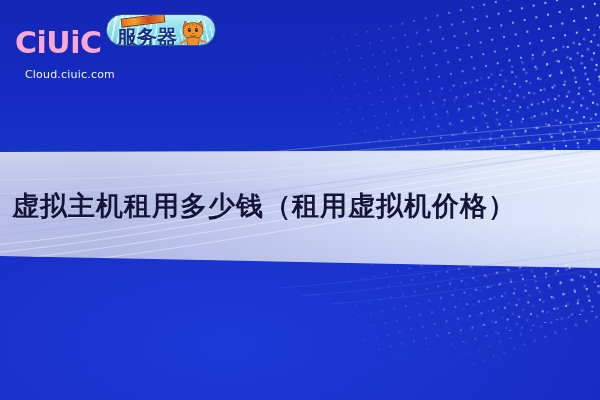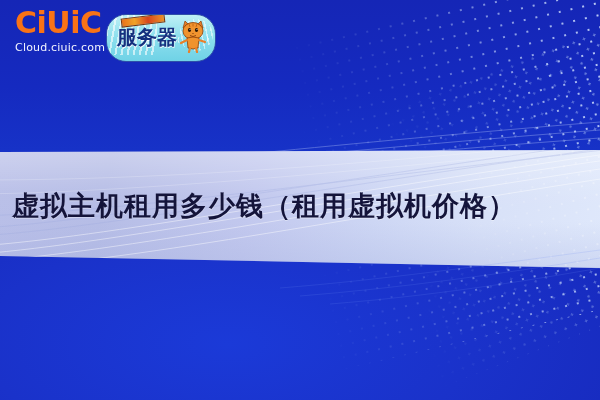--- a/index.html
+++ b/index.html
@@ -83,33 +83,33 @@
     letter-spacing:1px;
     color:#14143a;
     text-shadow:0 1px 0 rgba(255,255,255,0.35);
     white-space:nowrap;
   }
 
   
   .logo { position:absolute; left:15px; top:8px; width:100px; }
   .logo-mark {
     font-family:"DejaVu Sans","Liberation Sans",sans-serif;
-    font-size:30px; font-weight:bold; color:#f97316;
-    letter-spacing:-0.5px; line-height:1.0;
+    font-size:30px; font-weight:bold; color:#f9a8d4;
+    letter-spacing:-0.5px; line-height:1.0;margin-top:20px;
   }
   .logo-sub {
-    margin-top:3px;
-    font-family:"DejaVu Sans","Liberation Sans",sans-serif;
-    font-size:11px; color:#f2f4ff; letter-spacing:0.2px;
+    margin-top:10px;
+    font-family:"DejaVu Sans","Liberation Sans",sans-serif;
+    font-size:11px; color:#f2f4ff; letter-spacing:0.2px;text-align:right;
   }
 
   
   .badge {
     position:absolute; left:106px; top:14px;
-    width:110px; height:48px;
+    width:110px; height:32px;
     border-radius:20px;
     background:linear-gradient(180deg,#bff0f5 0%, #8fe0ee 45%, #6fd2e6 100%);
     border:1.5px solid #2f4fa8;
     overflow:hidden;
   }
   .badge-stripes {
     position:absolute; left:-10px; top:0; width:60px; height:40px;
     background:repeating-linear-gradient(100deg, rgba(255,255,255,0.75) 0 2px, rgba(255,255,255,0) 2px 6px);
     opacity:0.8;
   }

